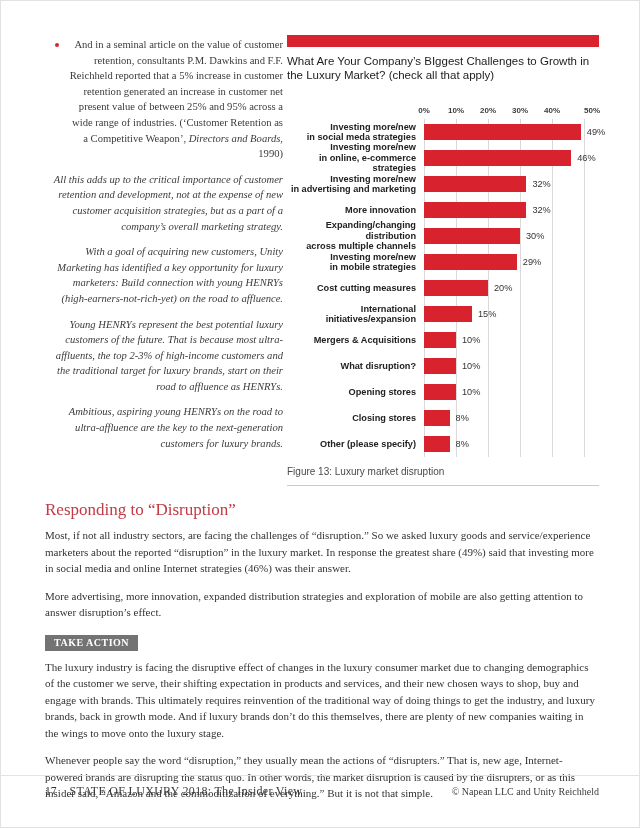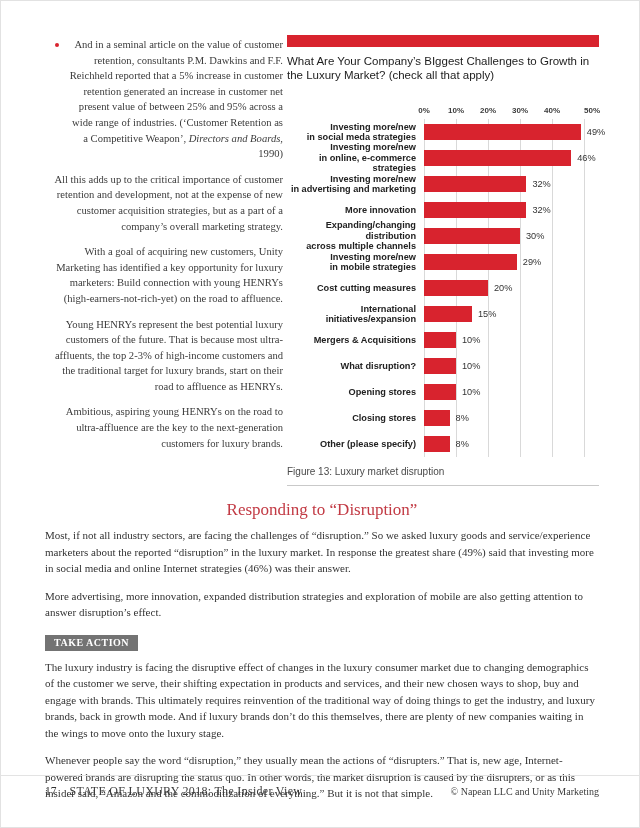--- a/index.html
+++ b/index.html
@@ -4,21 +4,21 @@
 <style>
   html,body{margin:0;padding:0;background:#e9e9e9;}
   .page{
     position:relative;width:640px;height:828px;background:#ffffff;
     border:1px solid #e2e2e2;box-sizing:border-box;overflow:hidden;
     font-family:"Liberation Serif",serif;color:#3b3b3b;
   }
   
   .cols{display:flex;padding:34px 40px 0 44px;box-sizing:border-box;}
   .leftcol{width:238px;flex:none;margin-right:4px;font-size:10.6px;line-height:15.6px;color:#3b3b3b;text-align:right;}
-  .leftcol p{margin:0 0 10px 0;}
+  .leftcol p{margin:0 0 10px 0;font-style:italic;}
   .bullet-item{display:flex;margin:2px 0 10px 10px;}
   .bullet-dot{flex:none;width:4px;height:4px;border-radius:50%;margin:6px 7px 0 0;}
   .rightcol{flex:1;min-width:0;font-family:"Liberation Sans",sans-serif;}
   .red-band{height:12px;margin-bottom:7px;}
   .chart-title{font-size:11.5px;line-height:14px;font-weight:normal;color:#1c1c1c;margin:0 0 24px 0;}
   
   .chart{margin-top:2px;}
   .axis{position:relative;height:13px;margin-left:137px;font-size:8px;font-weight:bold;color:#3c3c3c;}
   .axis .tick{position:absolute;top:0;transform:translateX(-50%);}
   .crow{display:flex;align-items:center;height:26px;}
@@ -26,21 +26,21 @@
           font-size:9.2px;line-height:10.4px;font-weight:bold;color:#222;white-space:pre-line;}
   .cplot{flex:1;display:flex;align-items:center;height:100%;overflow:visible;
          background-image:linear-gradient(to right,#d9d9d9 1px,transparent 1px);
          background-size:32px 100%;}
   .cbar{height:16px;flex:none;}
   .cval{margin-left:6px;font-size:9.2px;font-weight:normal;color:#333;white-space:nowrap;}
   .fig-caption{font-family:"Liberation Sans",sans-serif;font-size:10px;color:#4a4a4a;margin-top:9px;}
   .fig-rule{border:none;border-top:1px solid #c9c9c9;margin:8px 0 0 0;}
   
   .section{padding:12px 40px 0 44px;box-sizing:border-box;}
-  .section-heading{font-size:17px;font-weight:normal;margin:2px 0 7px 0;text-align:center;}
+  .section-heading{font-size:17px;font-weight:normal;margin:2px 0 7px 0;}
   .section p{margin:0 0 11px 0;font-size:11px;line-height:16.5px;color:#333;}
   .badge{display:inline-block;color:#fff;font-weight:bold;font-size:10px;
          letter-spacing:.5px;padding:2px 9px 3px 9px;margin:1px 0 8px 0;
          font-family:"Liberation Serif",serif;}
   
   .footer{position:absolute;left:0;right:0;bottom:28px;padding:8px 40px 0 44px;
           display:flex;justify-content:space-between;align-items:baseline;
           border-top:1px solid #e3e3e3;margin:0 0;}
   .footer-left{display:flex;align-items:baseline;}
   .page-num{font-size:11.5px;color:#2f2f2f;margin-right:13px;}
@@ -190,16 +190,16 @@
     <div class="badge" style="background: #737373;">TAKE ACTION</div>
     <p>The luxury industry is facing the disruptive effect of changes in the luxury consumer market due to changing demographics of the customer we serve, their shifting expectation in products and services, and their new chosen ways to shop, buy and engage with brands. This ultimately requires reinvention of the traditional way of doing things to get the industry, and luxury brands, back in growth mode. And if luxury brands don’t do this themselves, there are plenty of new companies waiting in the wings to move onto the luxury stage.</p>
     <p>Whenever people say the word “disruption,” they usually mean the actions of “disrupters.” That is, new age, Internet-powered brands are disrupting the status quo. In other words, the market disruption is caused by the disrupters, or as this insider said, “Amazon and the commoditization of everything.” But it is not that simple.</p>
   </div>
 
   <div class="footer">
     <div class="footer-left">
       <span class="page-num">17</span>
       <span class="footer-title">STATE OF LUXURY 2018: The Insider View</span>
     </div>
-    <div class="footer-right">© Napean LLC and Unity Marketing</div>
+    <div class="footer-right">© Napean LLC and Unity Reichheld</div>
   </div>
 
 </div>
 
 </body></html>

